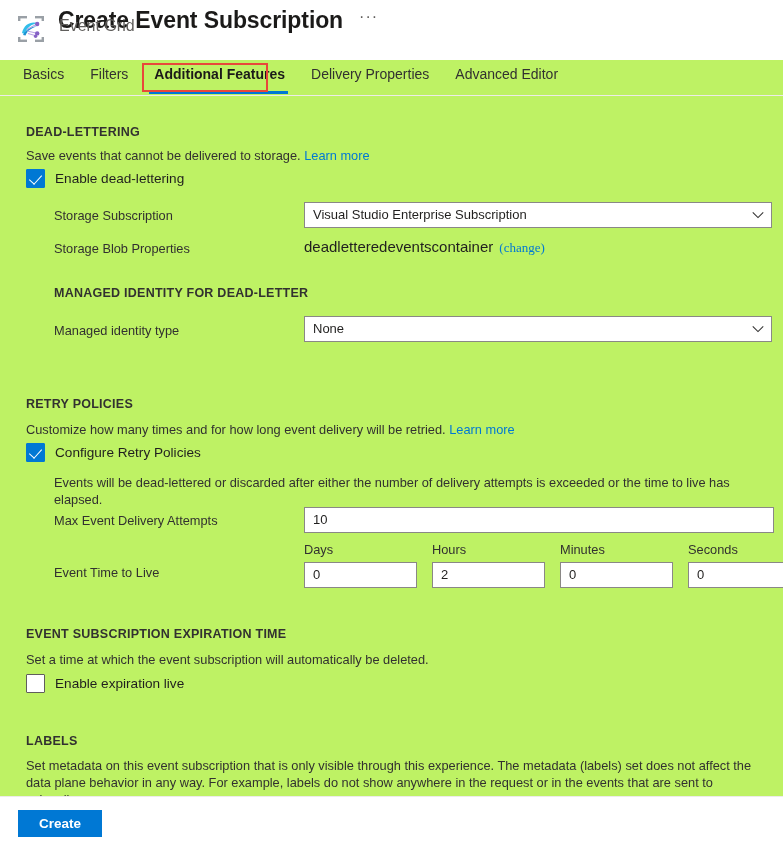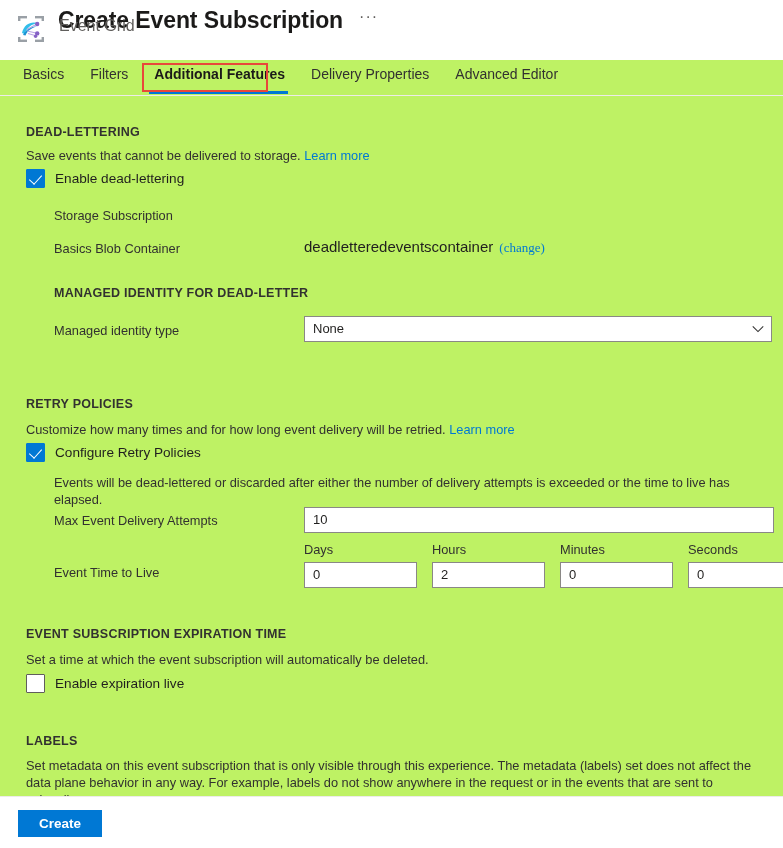--- a/index.html
+++ b/index.html
@@ -233,22 +233,28 @@
     <div class="desc" style="position:absolute;left:26px;top:51px;">
       <span>Save events that cannot be delivered to storage.</span>
       <a class="link">Learn more</a>
     </div>
     <div class="cb-row" style="position:absolute;left:26px;top:73px;">
       <div class="cb checked"></div>
       <div class="cb-label">Enable dead-lettering</div>
     </div>
 
     <div class="field-label" style="position:absolute;left:54px;top:111px;">Storage Subscription</div>
-
-    <div class="field-label" style="position:absolute;left:54px;top:144px;">Basics Blob Container</div>
+    <div class="select" style="position:absolute;left:304px;top:106px;width:468px;">
+      <span>Visual Studio Enterprise Subscription</span>
+      <svg class="chev" viewBox="0 0 16 16">
+        <path d="M2 5 L8 11 L14 5" fill="none" stroke="currentColor" stroke-width="1.2"></path>
+      </svg>
+    </div>
+
+    <div class="field-label" style="position:absolute;left:54px;top:144px;">Storage Blob Properties</div>
     <div style="position:absolute;left:304px;top:142px;display:flex;align-items:baseline;gap:6px;">
       <span style="font-size:15px;color:#201f1e;">deadletteredeventscontainer</span>
       <a class="link link-small">(change)</a>
     </div>
 
     <div class="section-title" style="position:absolute;left:54px;top:190px;">MANAGED IDENTITY FOR DEAD-LETTER</div>
     <div class="field-label" style="position:absolute;left:54px;top:226px;">Managed identity type</div>
     <div class="select" style="position:absolute;left:304px;top:220px;width:468px;">
       <span>None</span>
       <svg class="chev" viewBox="0 0 16 16">

